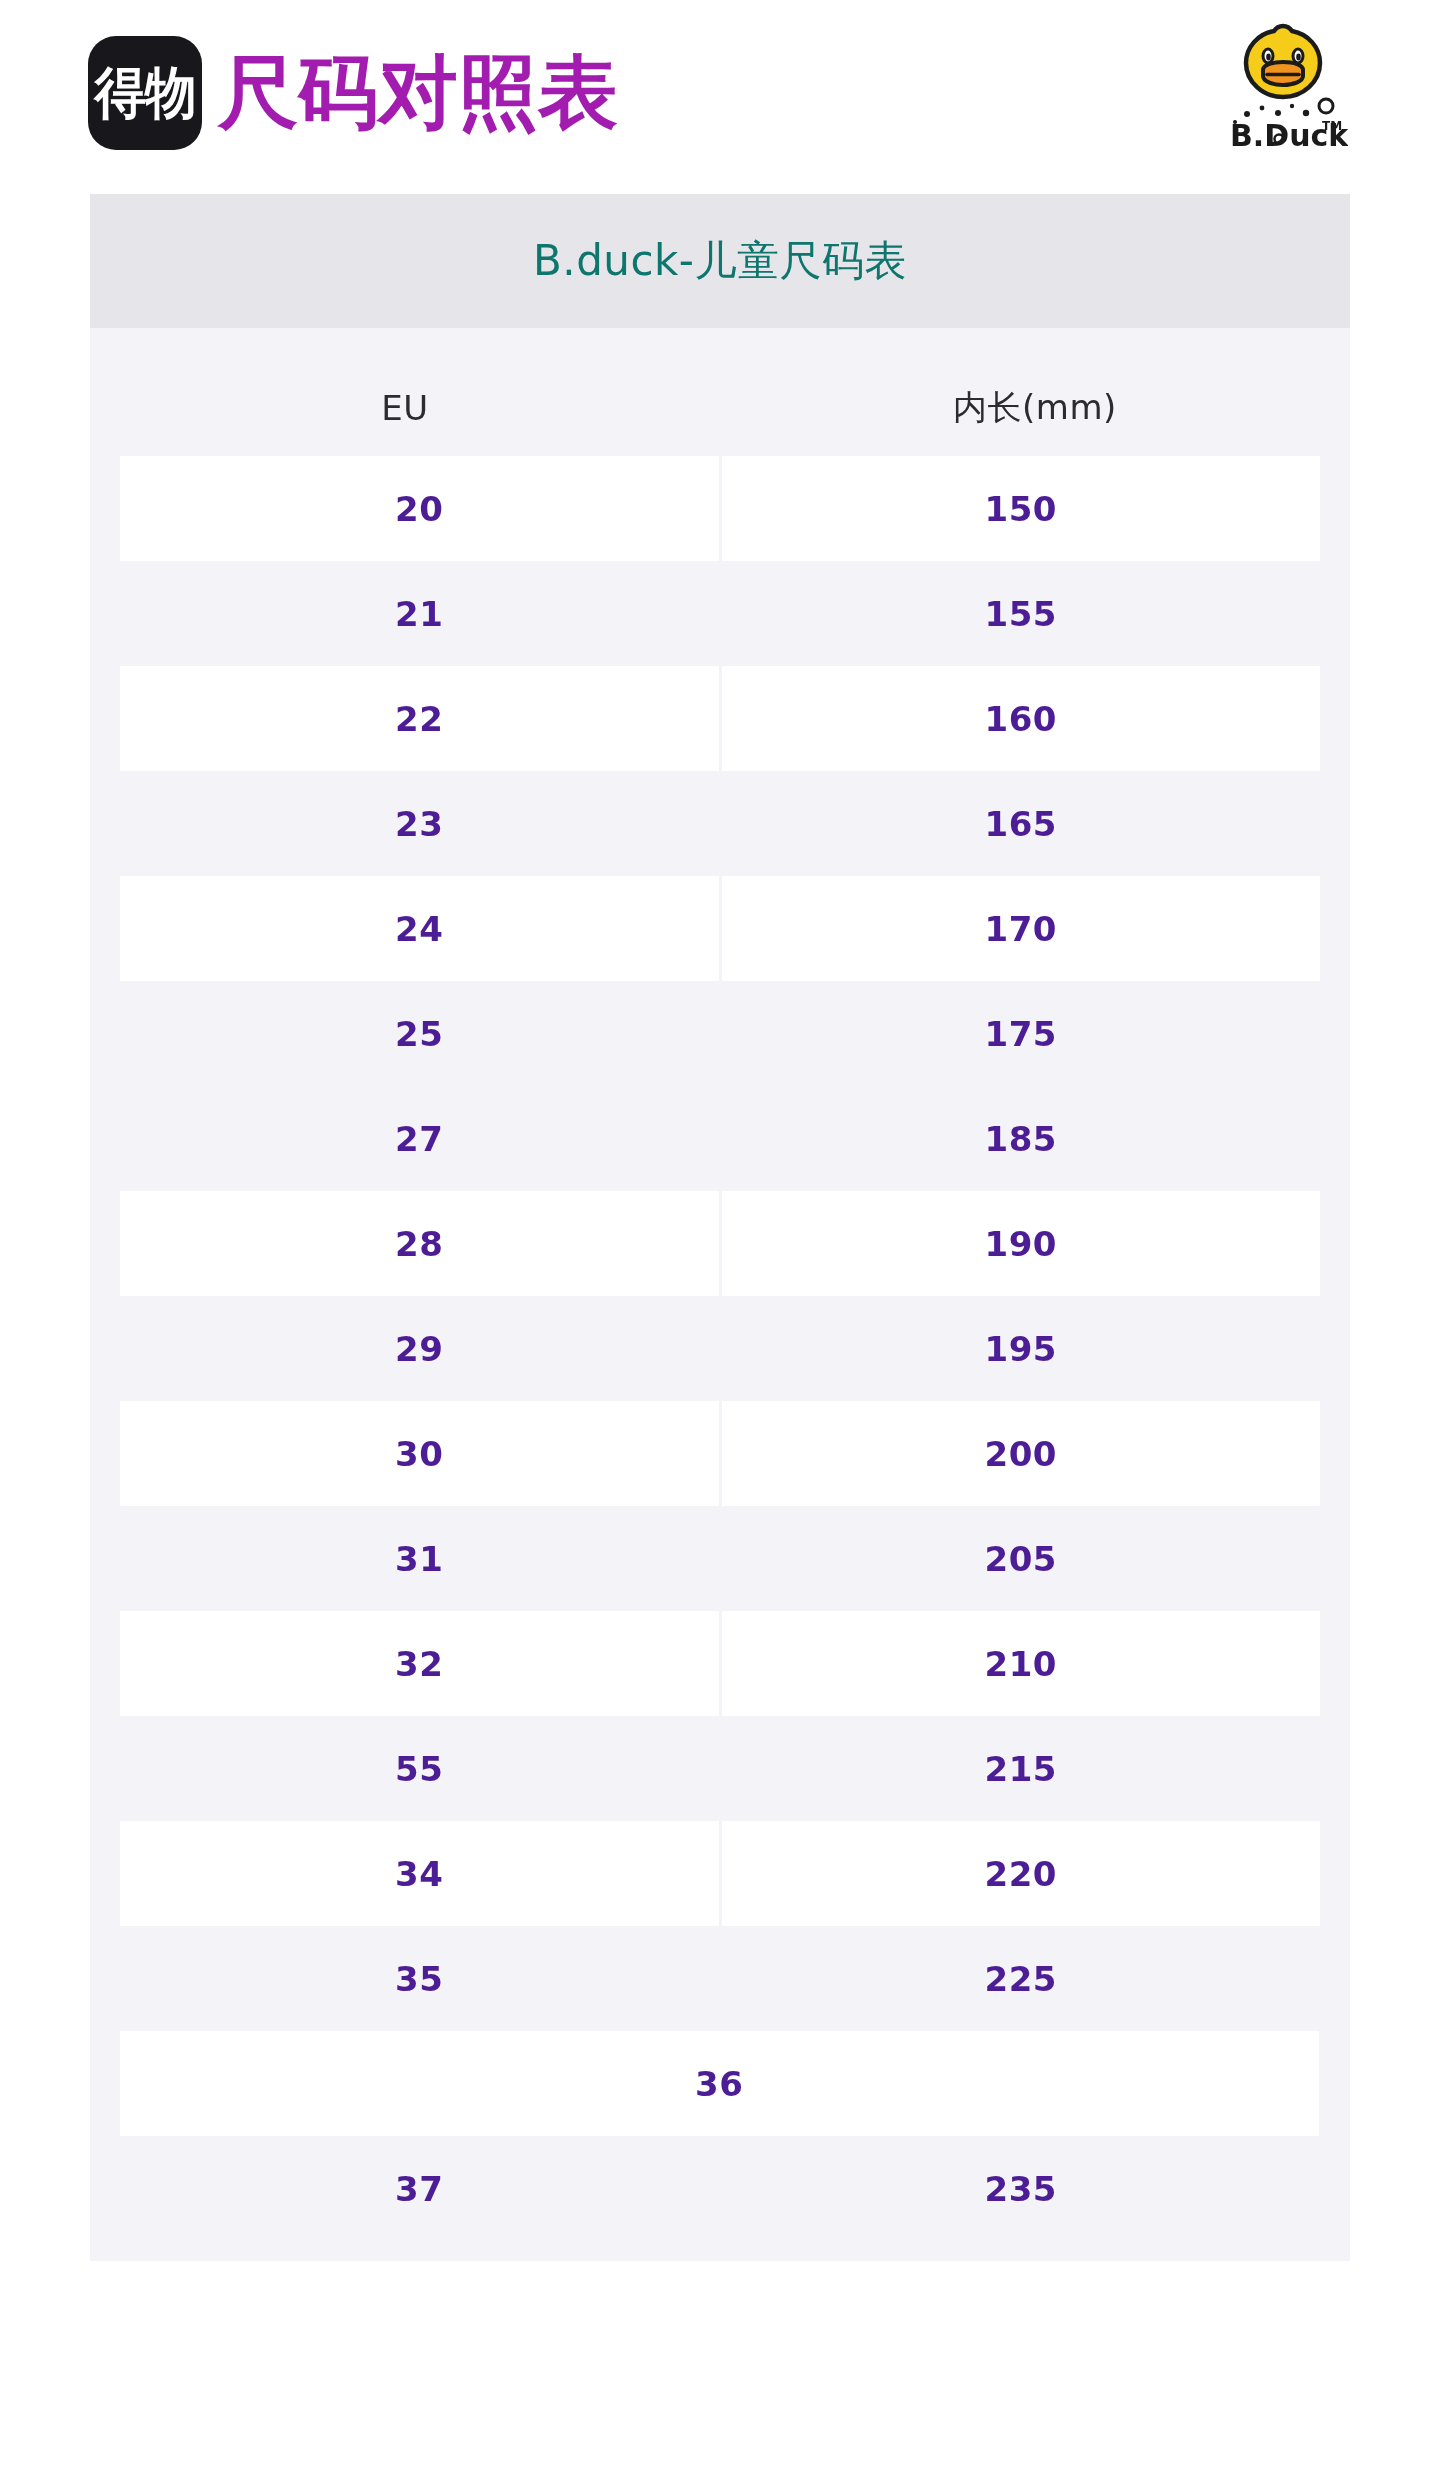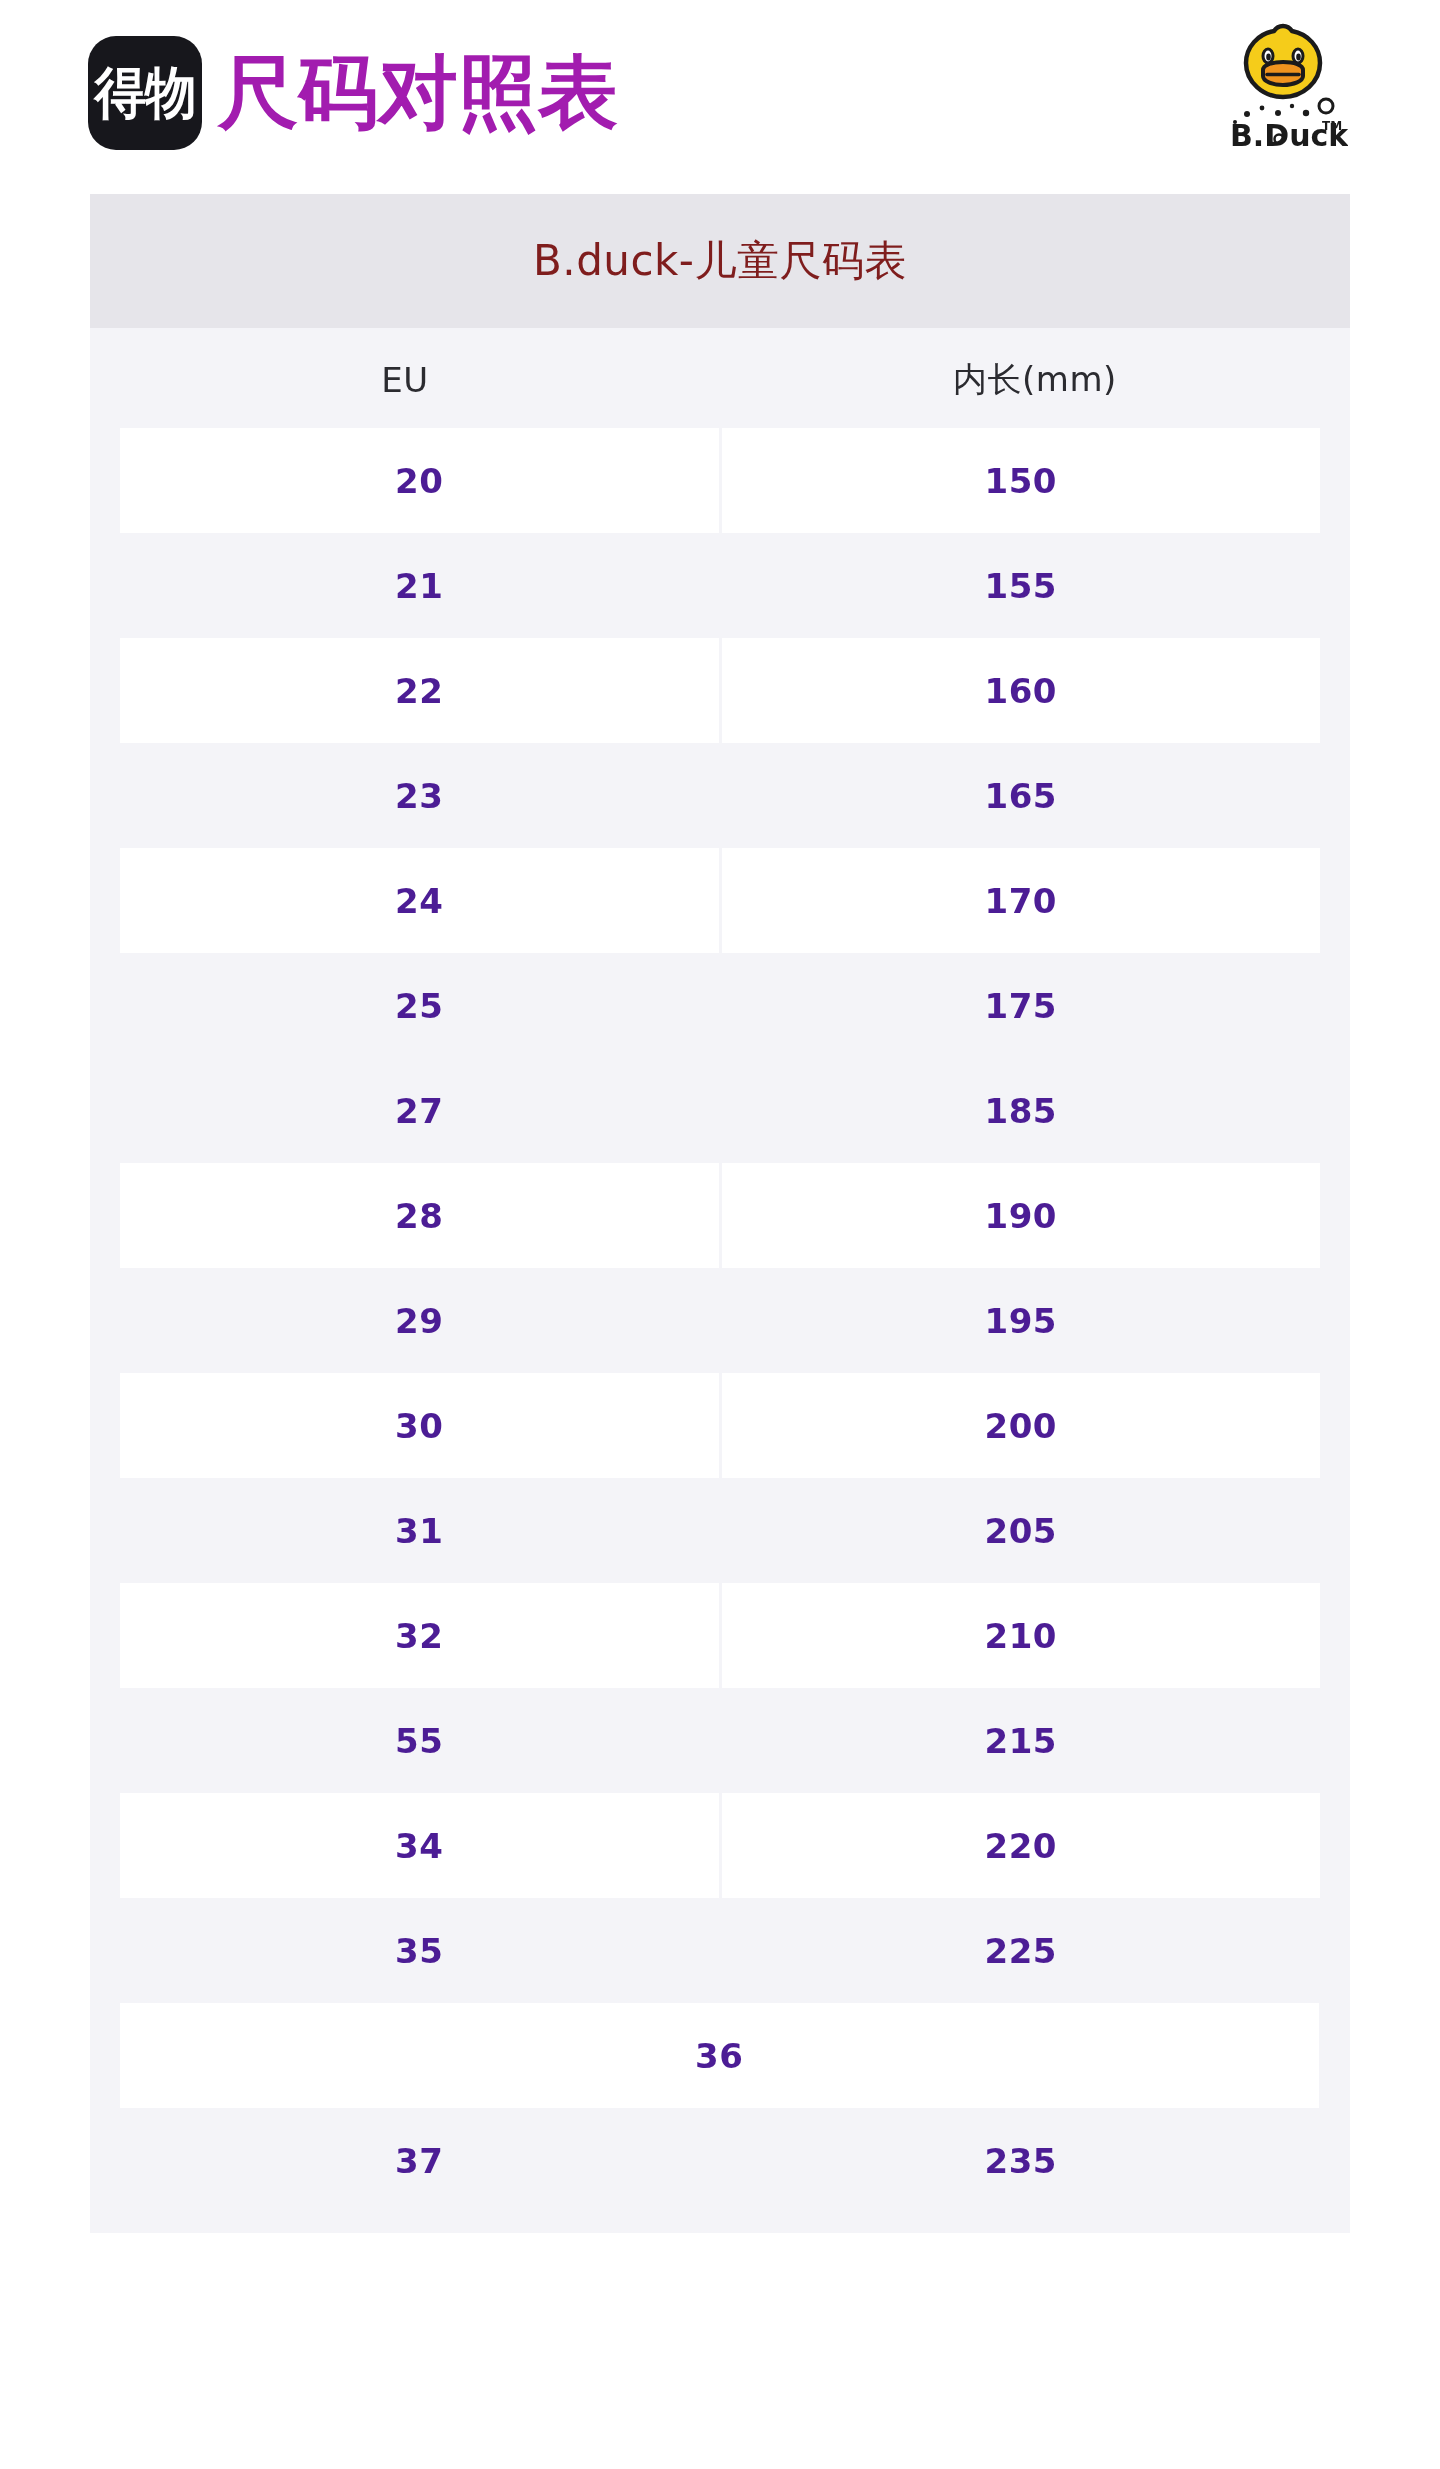--- a/index.html
+++ b/index.html
@@ -88,29 +88,29 @@
   }
 
   .table-title {
     height: 134px;
     background: #e6e5ea;
     display: flex;
     align-items: center;
     justify-content: center;
     font-size: 42px;
     font-weight: 400;
-    color: #7f1d1d;
+    color: #0f766e;
     letter-spacing: 0.5px;
     font-family: "DejaVu Sans", "Liberation Sans", sans-serif;
     text-align: center;
   }
 
   .table-body {
     background: #f4f4f8;
-    padding-top: 4px;
+    padding-top: 32px;
     padding-bottom: 20px;
   }
 
   .head-row {
     display: flex;
     height: 96px;
     align-items: center;
   }
   .head-cell {
     flex: 1 1 0;

